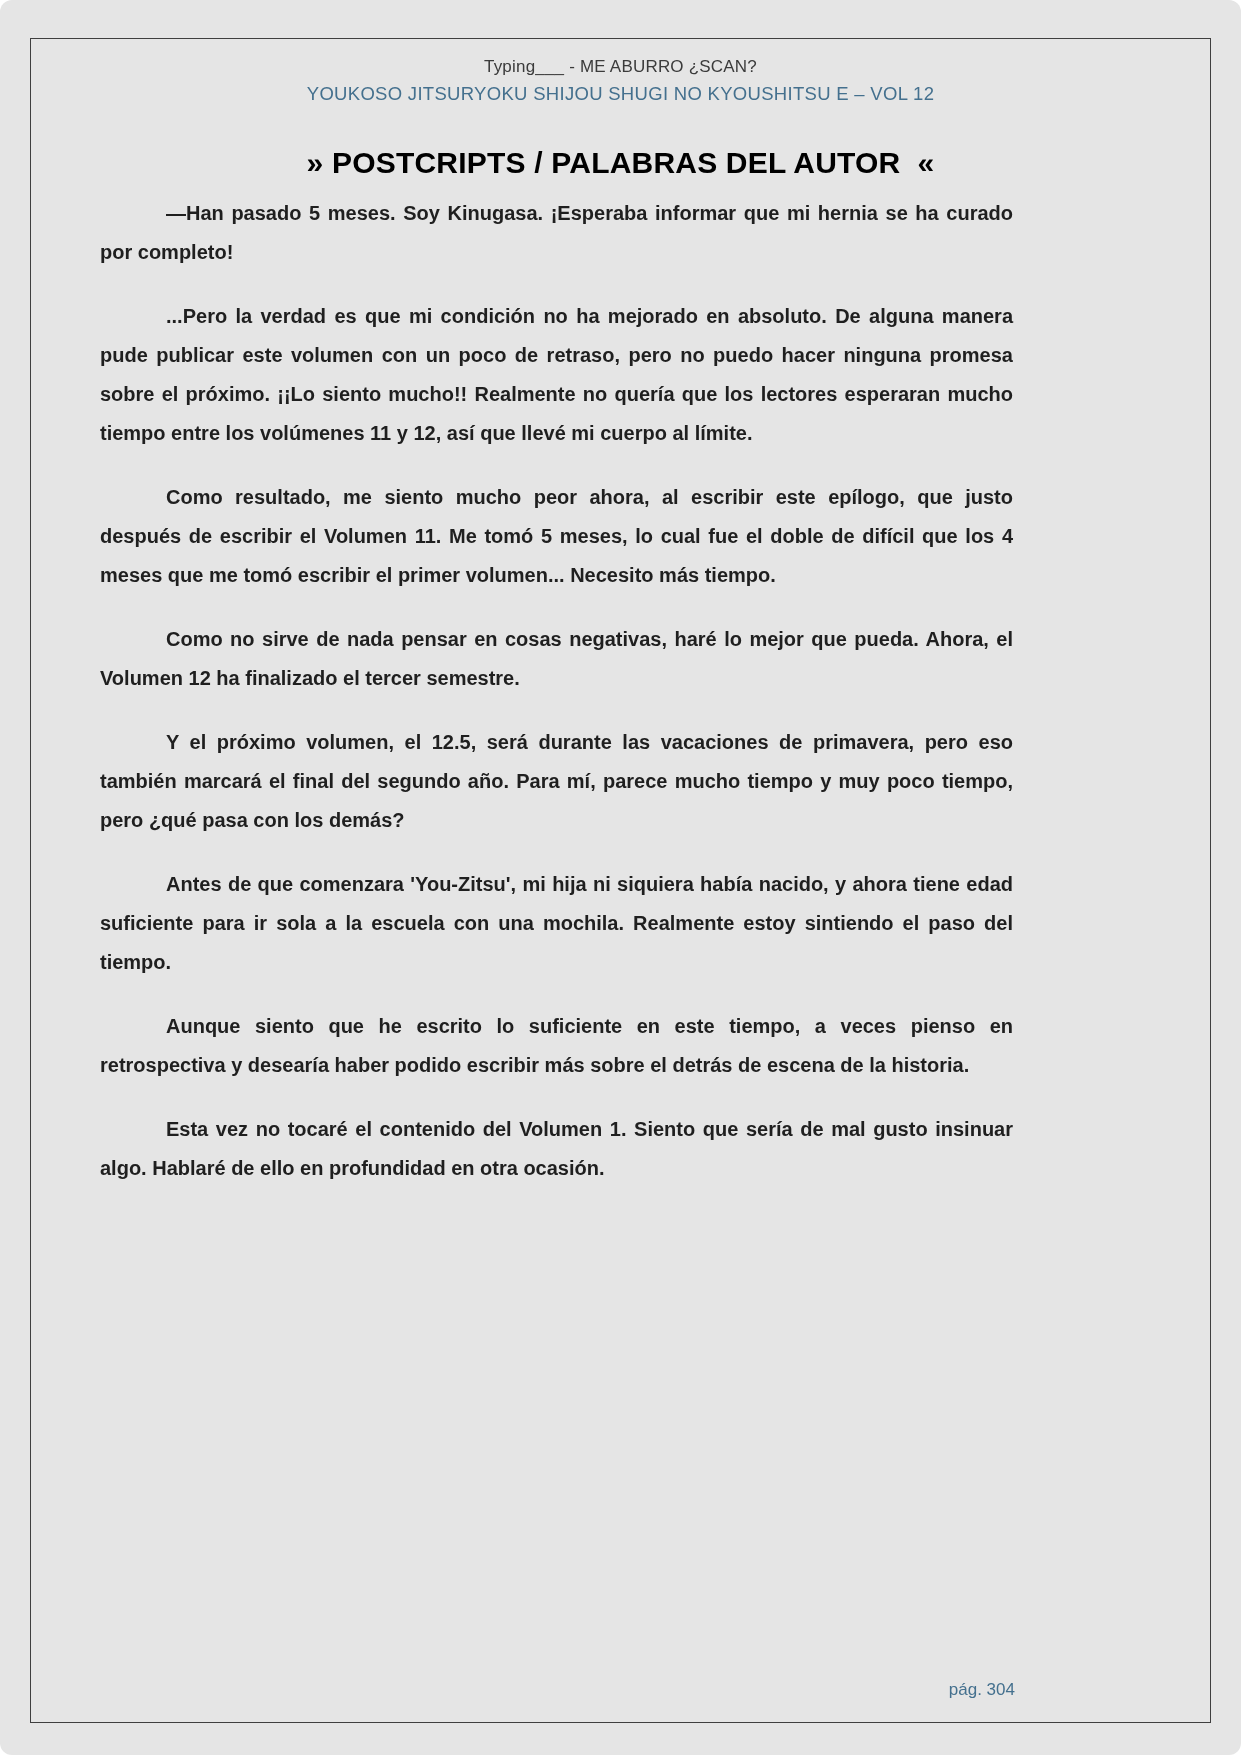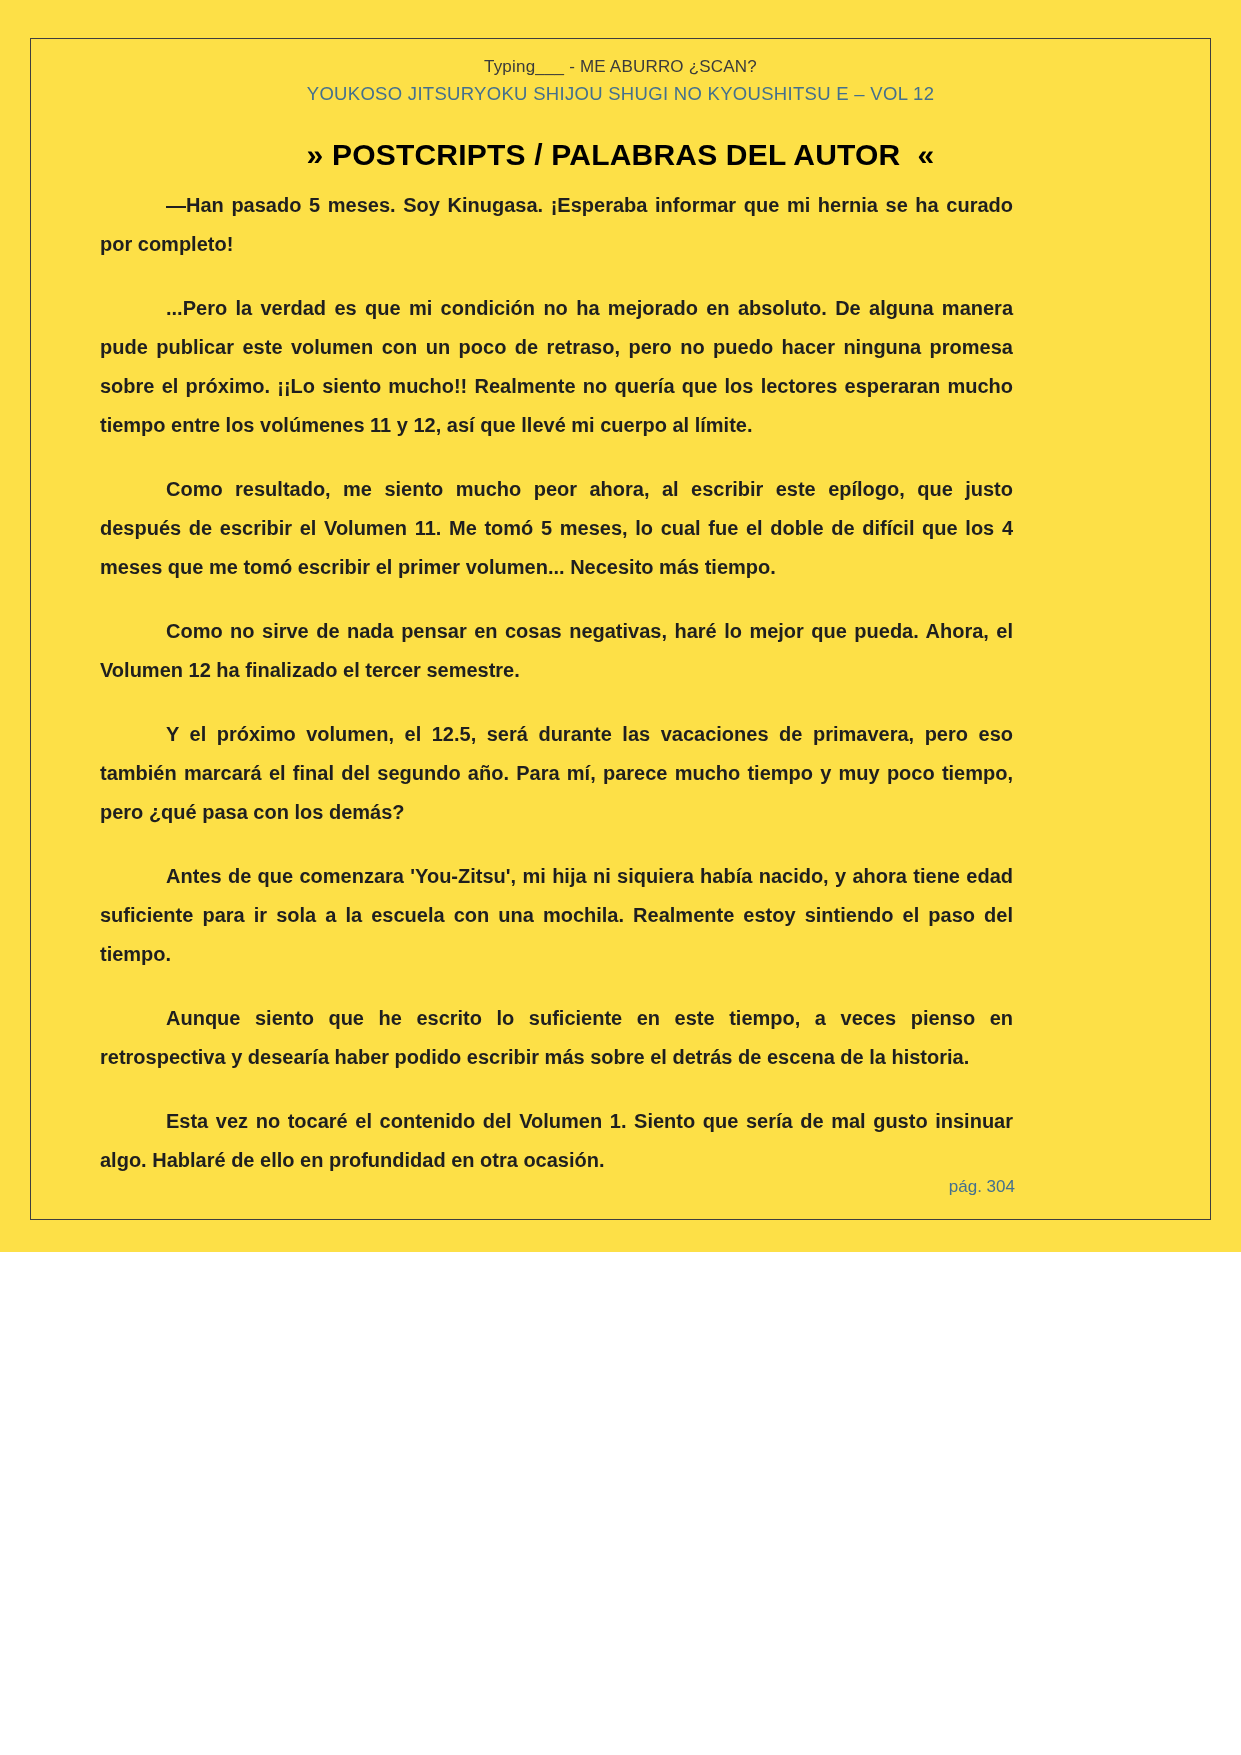--- a/index.html
+++ b/index.html
@@ -3,25 +3,26 @@
 <meta charset="utf-8">
 <style>
   html, body {
     margin: 0;
     padding: 0;
     background: #ffffff;
   }
   .page {
     position: relative;
     width: 1241px;
-    height: 1252px;
-    background: #fde047;
+    height: 1755px;
+    background: #e5e5e5;
     font-family: "Liberation Sans", sans-serif;
     color: #1f1f1f;
     overflow: hidden;
+    border-radius: 12px;
   }
   .page-border {
     position: absolute;
     top: 38px;
     left: 30px;
     right: 30px;
     bottom: 32px;
     border: 1.6px solid #3f3f3f;
     pointer-events: none;
   }
@@ -46,21 +47,21 @@
     line-height: 26px;
   }
   .header-line2 {
     font-size: 18.5px;
     color: #44708e;
     letter-spacing: 0.3px;
     line-height: 28px;
   }
   .doc-title {
     text-align: center;
-    margin: 30px 0 14px 0;
+    margin: 38px 0 14px 0;
     margin-right: -128px;
     font-size: 30px;
     font-weight: bold;
     color: #000000;
     white-space: pre-wrap;
     letter-spacing: 0.2px;
   }
   .body-text p {
     font-size: 20px;
     line-height: 39px;

